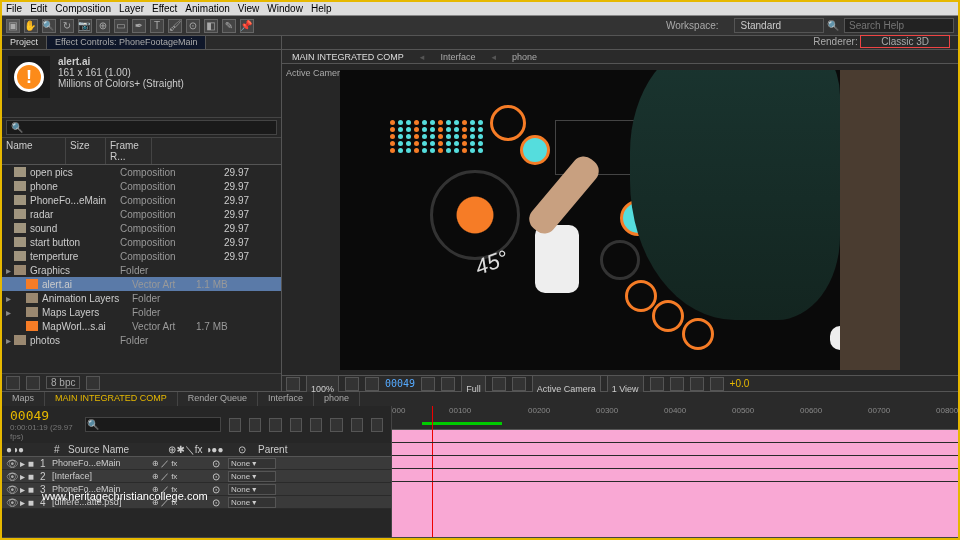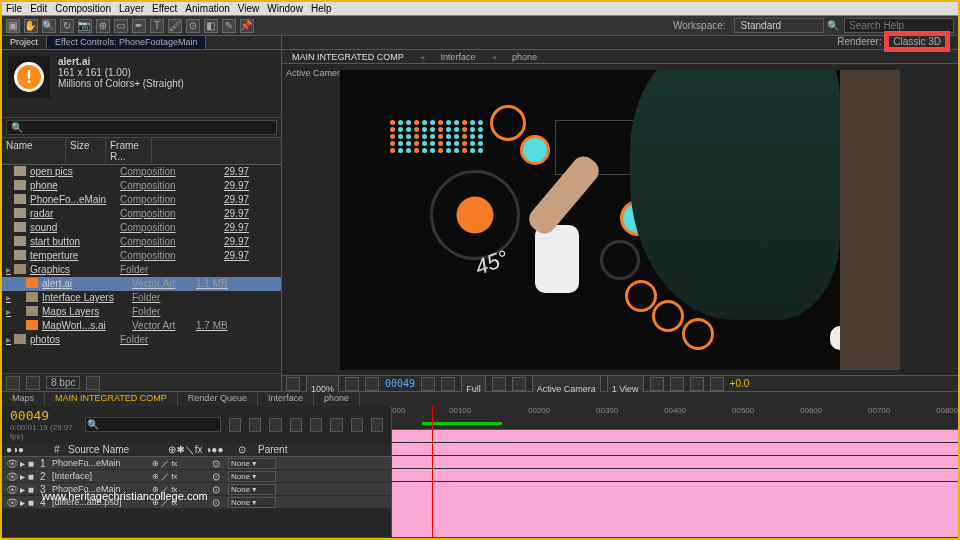--- a/index.html
+++ b/index.html
@@ -3,40 +3,40 @@
 <meta charset="utf-8">
 <style>
 * { margin: 0; padding: 0; box-sizing: border-box; font-family: Tahoma, sans-serif; font-size: 10px; }
 body { background: #2a2a2a; color: #ccc; width: 960px; height: 540px; overflow: hidden; border: 2px solid #e6b800; position: relative; }
 .menubar { background: #ddd; color: #000; display: flex; padding: 1px 4px; gap: 8px; border-bottom: 1px solid #888; }
 .menubar span { cursor: pointer; }
 .toolbar { background: #333; border-bottom: 1px solid #555; display: flex; align-items: center; padding: 2px 4px; gap: 4px; height: 20px; }
 .tool-btn { width: 14px; height: 14px; background: #444; border: 1px solid #666; display: flex; align-items: center; justify-content: center; cursor: pointer; color: #aaa; }
 .tool-btn.active { background: #555; }
 .spacer { flex: 1; }
-.workspace-label { color: #aaa; margin-right: 4px; }
+.workspace-label { color: #aaa; margin-right: 11px; }
 .workspace-select { background: #333; border: 1px solid #555; color: #ccc; padding: 1px 6px; width: 90px; }
 .search-box { background: #222; border: 1px solid #555; padding: 1px 4px; width: 110px; color: #aaa; }
 .main { display: flex; height: 355px; }
 .left-panel { width: 280px; background: #262626; border-right: 1px solid #555; display: flex; flex-direction: column; }
 .tabs { display: flex; background: #2a2a2a; border-bottom: 1px solid #555; height: 14px; }
 .tab { padding: 1px 8px; background: #0f172a; border-right: 1px solid #555; color: #aaa; cursor: pointer; font-size: 9px; }
 .tab.active { background: #262626; color: #ddd; }
 .asset-info { display: flex; padding: 6px; gap: 8px; height: 68px; border-bottom: 1px solid #444; }
 .thumb { width: 42px; height: 42px; background: #1a1a1a; display: flex; align-items: center; justify-content: center; }
 .thumb-ico { width: 30px; height: 30px; border-radius: 50%; background: #fc8b1a; border: 3px solid #fff; display: flex; align-items: center; justify-content: center; font-size: 18px; font-weight: bold; color: #fff; }
 .asset-meta { flex: 1; }
 .asset-name { font-weight: bold; }
 .proj-search { padding: 2px 4px; border-bottom: 1px solid #444; }
 .proj-search input { width: 100%; background: #1a1a1a; border: 1px solid #444; padding: 1px 4px; color: #aaa; }
 .proj-header { display: flex; background: #2a2a2a; border-bottom: 1px solid #555; font-size: 9px; }
 .proj-header div { padding: 2px 4px; border-right: 1px solid #444; }
 .ph-name { width: 108px; } .ph-type { width: 64px; } .ph-size { width: 40px; } .ph-fr { width: 46px; }
 .proj-list { flex: 1; overflow: hidden; }
-.proj-row { display: flex; align-items: flex-start; padding: 1px 4px; height: 14px; cursor: pointer; text-decoration: underline; }
+.proj-row { display: flex; align-items: center; padding: 1px 4px; height: 14px; cursor: pointer; }
 .proj-row.sel { background: #5a7aa8; }
 .proj-row .arrow { width: 8px; color: #888; }
 .proj-row .ico { width: 12px; height: 10px; background: #9a8870; margin-right: 4px; }
 .proj-row .ico.folder { background: #9a8870; }
 .proj-row .ico.comp { background: #a0957e; }
 .proj-row .ico.ai { background: #f67c26; }
 .proj-row .ico.psd { background: #3c6fa8; }
 .proj-row .rname { width: 90px; overflow: hidden; white-space: nowrap; }
 .proj-row .rtype { width: 64px; color: #999; }
 .proj-row .rsize { width: 40px; color: #999; }
@@ -212,21 +212,21 @@
           <span class="ico ai"></span>
           <span class="rname">alert.ai</span>
           <span class="rtype">Vector Art</span>
           <span class="rsize">1.1 MB</span>
           <span></span>
         </div>
         <div class="proj-row">
           <span class="arrow">▸</span>
           <span style="width:12px"></span>
           <span class="ico folder"></span>
-          <span class="rname">Interface Layers</span>
+          <span class="rname">Animation Layers</span>
           <span class="rtype">Folder</span>
           <span class="rsize"></span>
           <span></span>
         </div>
         <div class="proj-row">
           <span class="arrow">▸</span>
           <span style="width:12px"></span>
           <span class="ico folder"></span>
           <span class="rname">Maps Layers</span>
           <span class="rtype">Folder</span>
@@ -254,21 +254,21 @@
     <div class="proj-bottom">
       <div class="mini-btn"></div>
       <div class="mini-btn"></div>
       <div class="bpc">8 bpc</div>
       <div class="mini-btn"></div>
     </div>
   </div>
 
   <div class="right-panel">
     <div class="comp-tabs" style="position:relative">
-      <div class="renderer"><span>Renderer:</span> <span style="border:5px solid #ef4444;padding:0 4px">Classic 3D</span></div>
+      <div class="renderer"><span>Renderer:</span> <span style="border:1px solid #ef4444;padding:0 20px">Classic 3D</span></div>
     </div>
     <div class="breadcrumb" id="crumbs">
         <span style="color: rgb(221, 221, 221);">MAIN INTEGRATED COMP</span>
         <span style="color: rgb(85, 85, 85);">◂</span>
         <span>Interface</span>
         <span style="color: rgb(85, 85, 85);">◂</span>
         <span>phone</span>
       </div>
     <div class="viewer">
       <div class="viewer-label">Active Camera</div>

